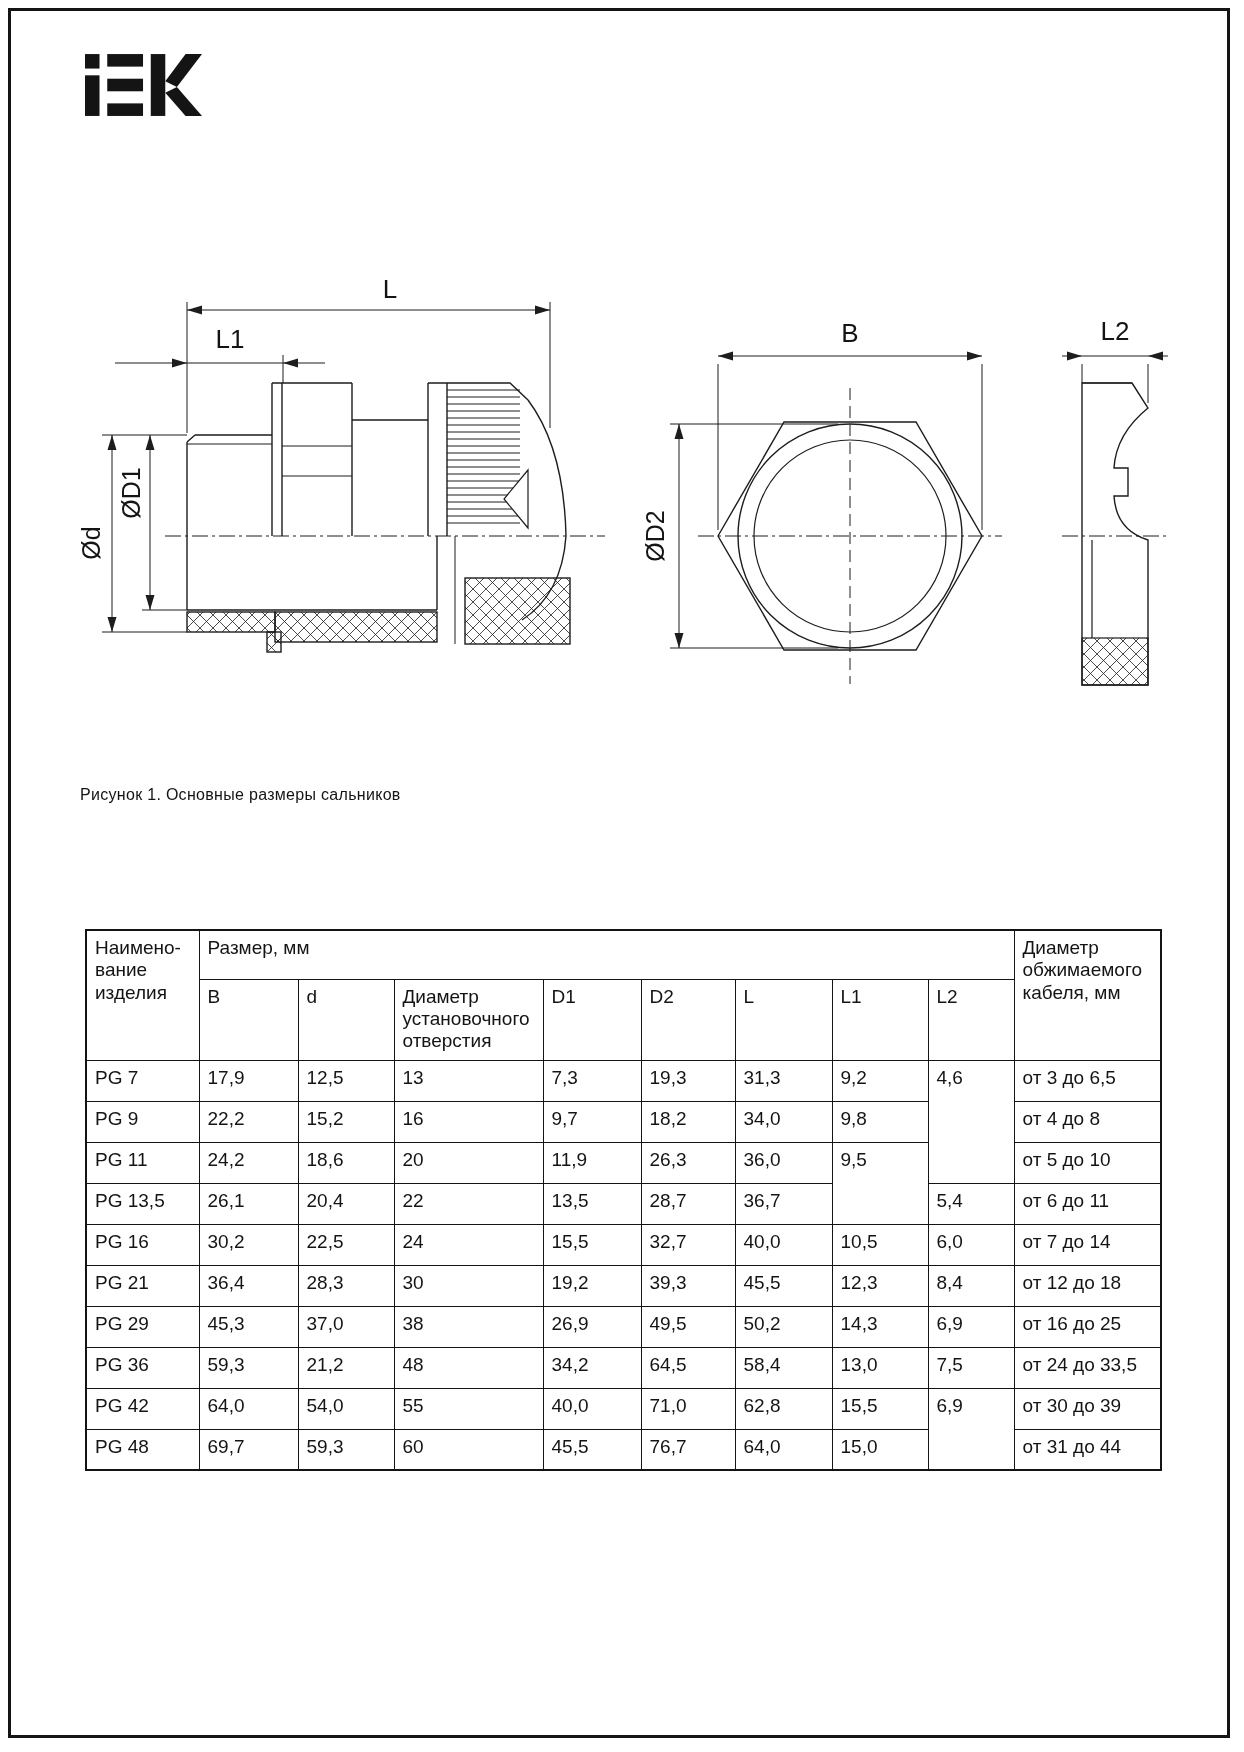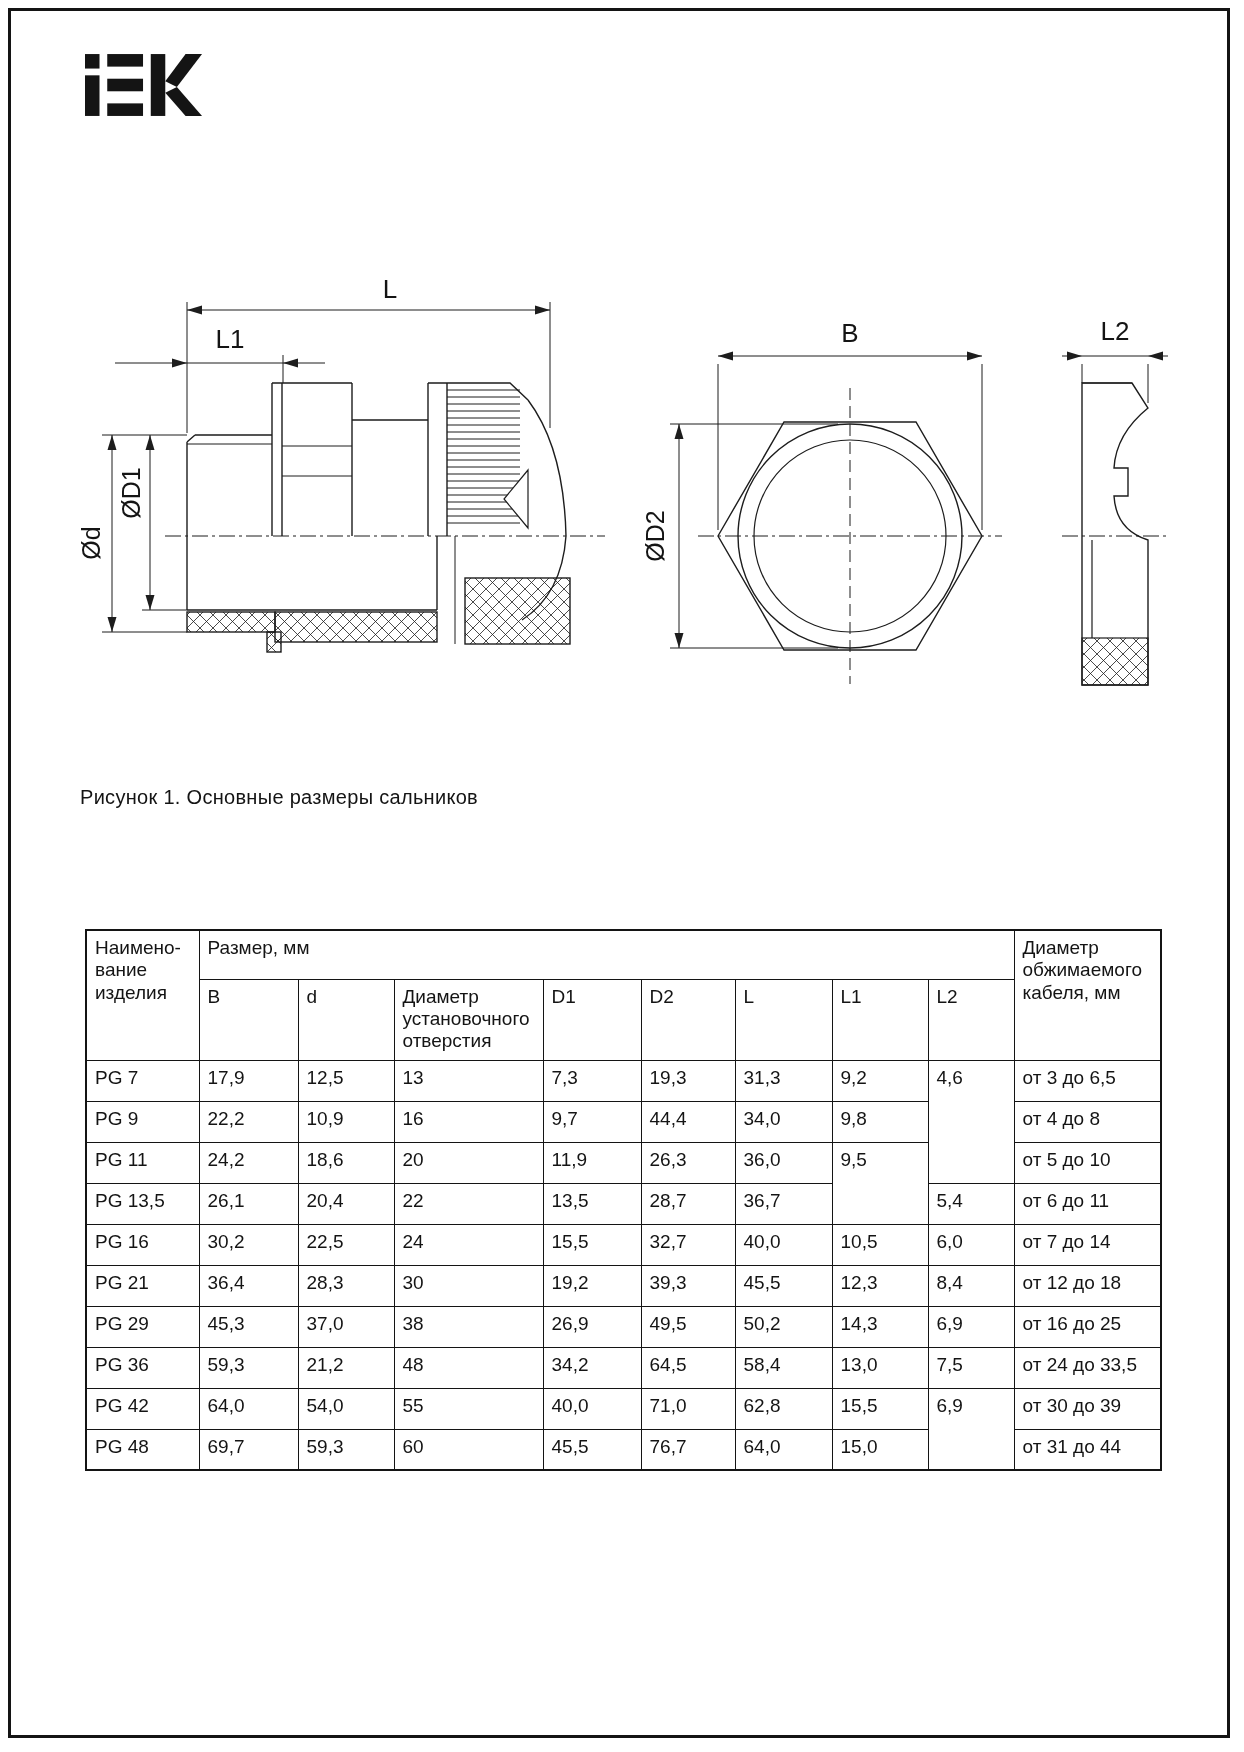--- a/index.html
+++ b/index.html
@@ -8,21 +8,21 @@
     font-family:"Liberation Sans", sans-serif;color:var(--ink,#111);
     overflow:hidden;
   }
   .page-frame{
     position:absolute;left:8px;top:8px;width:1222px;height:1730px;
     border:3px solid var(--ink,#000);box-sizing:border-box;pointer-events:none;
   }
   .logo{position:absolute;left:85px;top:54px;}
   .drawing{position:absolute;left:70px;top:238px;}
   .figure-caption{
-    position:absolute;left:80px;top:786px;font-size:20px;letter-spacing:.3px;
+    position:absolute;left:80px;top:786px;font-size:16px;letter-spacing:.3px;
   }
   table.dims{
     position:absolute;left:85px;top:929px;width:1075px;
     border-collapse:collapse;table-layout:fixed;
     font-size:19px;line-height:1.18;
   }
   table.dims{border:2px solid var(--ink,#000);}
   table.dims th, table.dims td{
     border:1px solid var(--ink,#000);
     padding:6px 8px;text-align:left;vertical-align:top;
@@ -202,24 +202,24 @@
         <td>7,3</td>
         <td>19,3</td>
         <td>31,3</td>
         <td>9,2</td>
         <td rowspan="3">4,6</td>
         <td>от 3 до 6,5</td>
       </tr>
       <tr class="data-row">
         <td>PG 9</td>
         <td>22,2</td>
-        <td>10,9</td>
+        <td>15,2</td>
         <td>16</td>
         <td>9,7</td>
-        <td>44,4</td>
+        <td>18,2</td>
         <td>34,0</td>
         <td>9,8</td>
         <td>от 4 до 8</td>
       </tr>
       <tr class="data-row">
         <td>PG 11</td>
         <td>24,2</td>
         <td>18,6</td>
         <td>20</td>
         <td>11,9</td>

